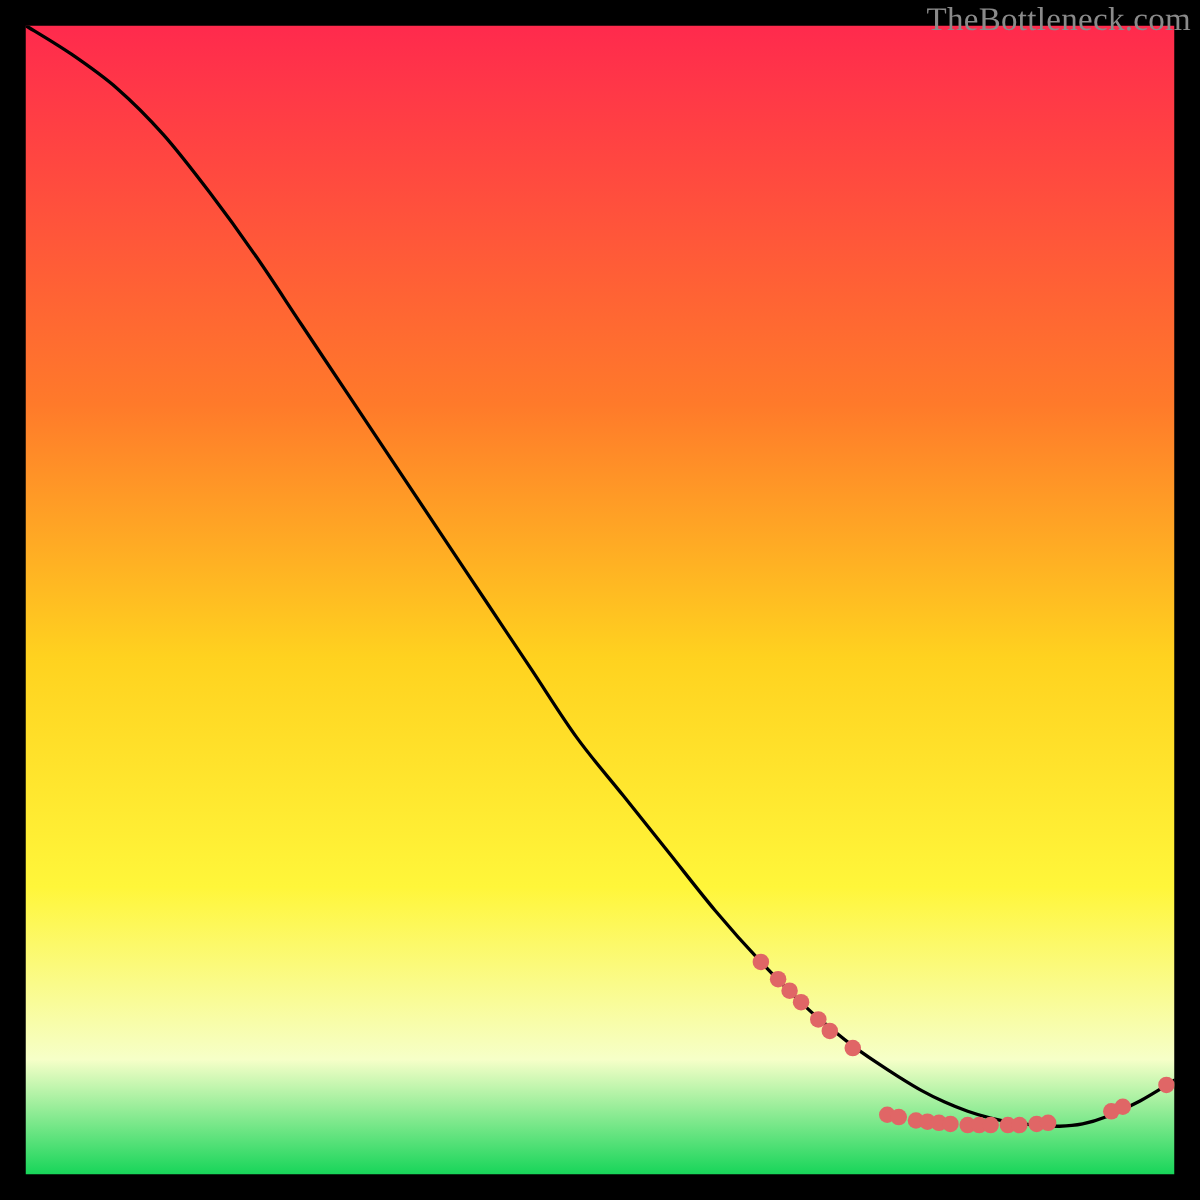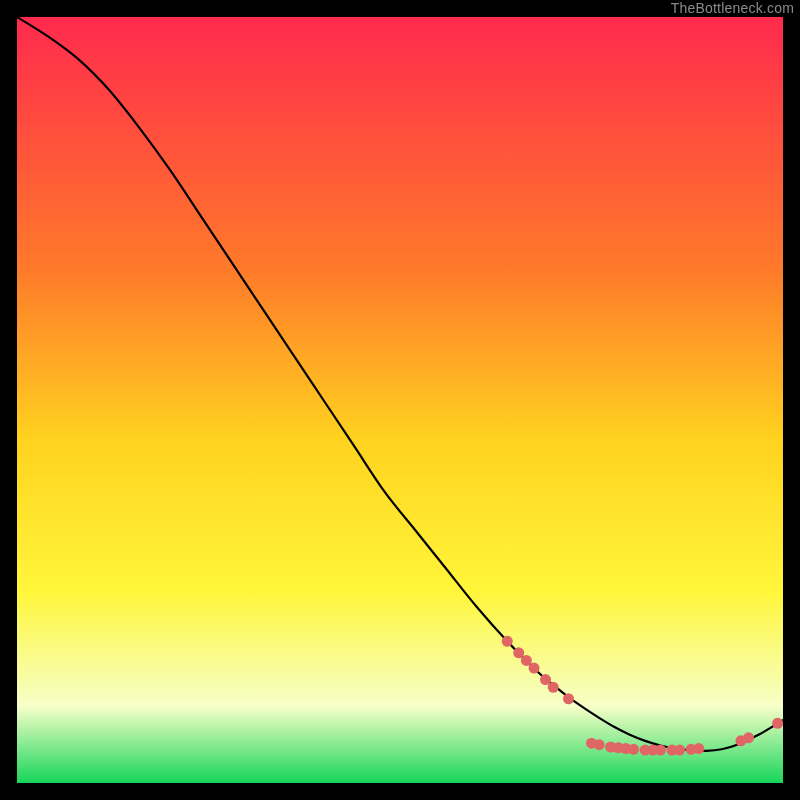--- a/index.html
+++ b/index.html
@@ -24,22 +24,22 @@
     height: 766px;
   }
   .gradient {
     position: absolute;
     inset: 0;
   }
   .watermark {
     position: absolute;
     top: 0;
     right: 6px;
-    font-family: Liberation Sans, sans-serif;
-    font-size: 14px;
+    font-family: Liberation Serif, serif;
+    font-size: 22px;
     color: #8a8a8a;
     letter-spacing: 0.2px;
     user-select: none;
   }
   svg.curve {
     position: absolute;
     inset: 0;
   }
 </style>
 </head>

